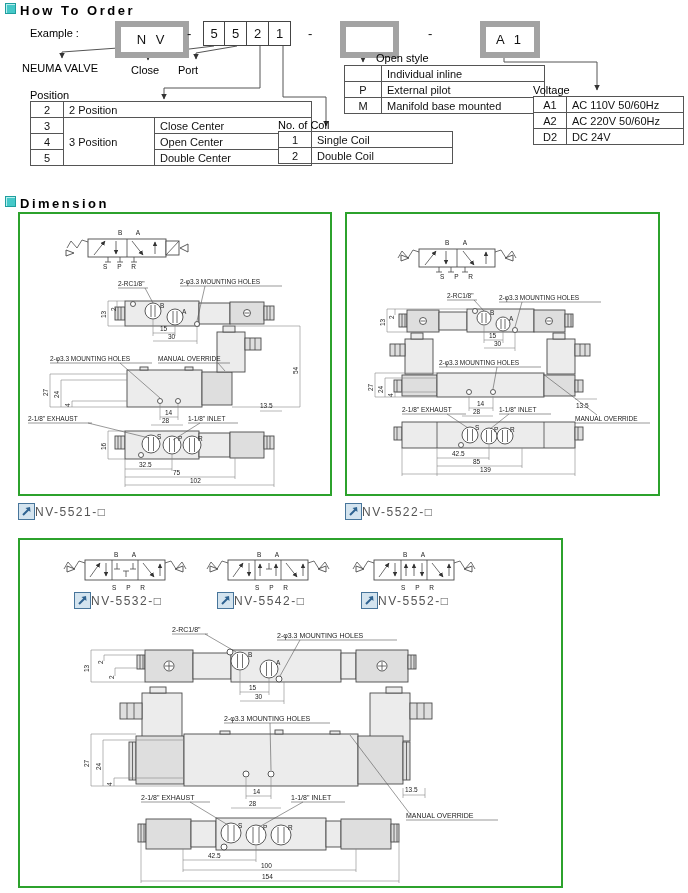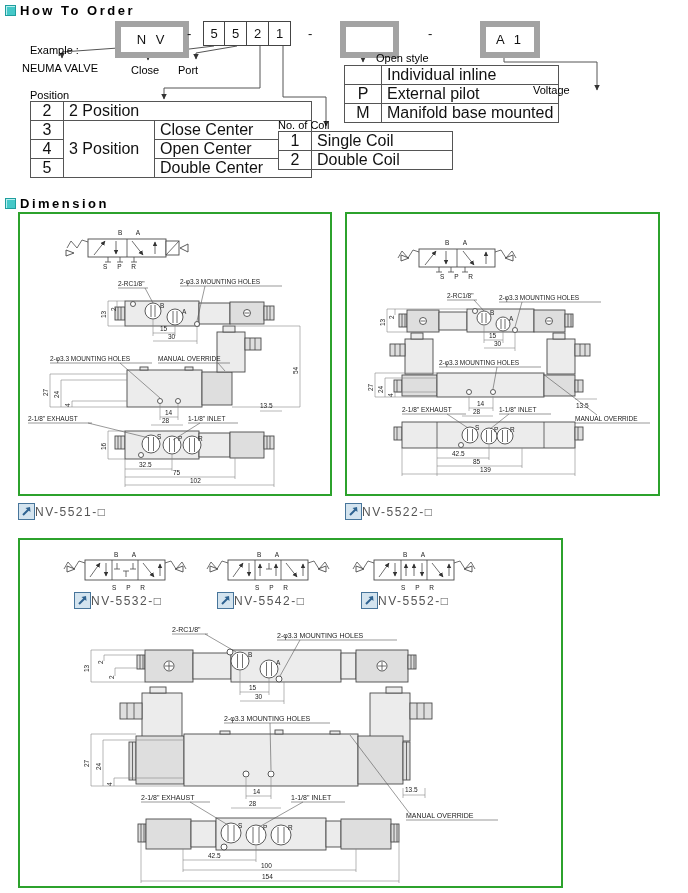--- a/index.html
+++ b/index.html
@@ -1,29 +1,29 @@
 <!DOCTYPE html>
 <html><head>
 <meta charset="utf-8">
 <style>
   html,body{margin:0;padding:0;background:#fff}
   body{font-family:"Liberation Sans",sans-serif}
   .page{position:relative;width:688px;height:893px;background:#fff;overflow:hidden}
   .abs{position:absolute}
-  .sec-hdr{position:absolute;display:flex;align-items:center;gap:4px}
+  .sec-hdr{position:absolute;display:flex;align-items:flex-start;gap:4px}
   .bullet{width:9px;height:9px;background:#45c8c8;border:1px solid #1f9e9e;box-shadow:inset 1px 1px 0 #b9efef;flex:0 0 auto}
   .sec-txt{font-size:13px;font-weight:bold;letter-spacing:2.5px;color:#000;white-space:nowrap}
   .code-box{position:absolute;border:6px solid #a3a3a3;background:#fff;display:flex;align-items:center;justify-content:center;font-size:13px;letter-spacing:3px;color:#111}
   .digit-cells{position:absolute;display:flex}
   .digit-cells .cell{width:22px;height:25px;box-sizing:border-box;border:1px solid #444;border-left:none;display:flex;align-items:center;justify-content:center;font-size:13px;background:#fff;color:#111}
   .digit-cells .cell:first-child{border-left:1px solid #444}
   .dash{position:absolute;font-size:13px;color:#111}
   .lbl{position:absolute;font-size:11px;color:#000;white-space:nowrap}
   .tbl{position:absolute;border-collapse:collapse}
-  .tbl td{border:1px solid #555;font-size:16px;padding:0 5px;height:15px;background:#fff;color:#111;white-space:nowrap}
+  .tbl td{border:1px solid #555;font-size:11px;padding:0 5px;height:15px;background:#fff;color:#111;white-space:nowrap}
   .tbl td.c{text-align:center;min-width:22px}
   .gbox{position:absolute;border:2px solid #2ca22c;background:#fff;box-sizing:border-box}
   .nv-row{position:absolute;display:flex;align-items:center;cursor:pointer}
   .nv-icon{width:15px;height:15px;background:#d4e4ef;border:1px solid #47759b;display:flex;align-items:center;justify-content:center;box-sizing:content-box}
   .nv-txt{font-size:12px;letter-spacing:1.5px;color:#555;white-space:nowrap}
   svg .w{fill:#fff;stroke:#4a4a4a;stroke-width:0.9}
   svg .b{fill:#ececec;stroke:#4a4a4a;stroke-width:0.9}
   svg .c{fill:#dedede;stroke:#4a4a4a;stroke-width:0.9}
   svg .ln{stroke:#4a4a4a;stroke-width:0.8;fill:none}
   svg .dim{stroke:#888;stroke-width:0.6;fill:none}
@@ -53,21 +53,21 @@
       <polyline class="olin" points="146,46 62,52 62,58" marker-end="url(#ah)"></polyline>
       <polyline class="olin" points="214,46 148,54 148,60" marker-end="url(#ah)"></polyline>
       <polyline class="olin" points="237,46 196,53 196,59" marker-end="url(#ah)"></polyline>
       <polyline class="olin" points="260,46 260,88 164,88 164,99" marker-end="url(#ah)"></polyline>
       <polyline class="olin" points="283,46 283,97 326,97 326,126" marker-end="url(#ah)"></polyline>
       <polyline class="olin" points="363,46 363,62" marker-end="url(#ah)"></polyline>
       <polyline class="olin" points="504,46 504,62 597,62 597,90" marker-end="url(#ah)"></polyline>
     </g>
   </svg>
 
-  <div class="lbl" style="left:30px;top:44px">Example :</div>
+  <div class="lbl" style="left:30px;top:27px">Example :</div>
   <div class="code-box" style="left:115px;top:21px;width:62px;height:25px">N V</div>
   <div class="dash" style="left:187px;top:26px">-</div>
   <div class="digit-cells" style="left:203px;top:21px">
     <div class="cell">5</div>
     <div class="cell">5</div>
     <div class="cell">2</div>
     <div class="cell">1</div>
   </div>
   <div class="dash" style="left:308px;top:26px">-</div>
   <div class="code-box" style="left:340px;top:21px;width:47px;height:25px"></div>
@@ -127,20 +127,36 @@
           <td>External pilot</td>
         </tr>
     <tr>
           <td class="c">M</td>
           <td>Manifold base mounted</td>
         </tr>
   </tbody>
     </table>
 
   <div class="lbl" style="left:533px;top:84px">Voltage</div>
+  <table class="tbl" style="left:533px;top:96px">
+    <tbody>
+        <tr>
+          <td class="c">A1</td>
+          <td style="width:106px">AC 110V 50/60Hz</td>
+        </tr>
+    <tr>
+          <td class="c">A2</td>
+          <td>AC 220V 50/60Hz</td>
+        </tr>
+    <tr>
+          <td class="c">D2</td>
+          <td>DC 24V</td>
+        </tr>
+  </tbody>
+    </table>
 
   <div class="sec-hdr" style="left:5px;top:196px">
     <span class="bullet"></span>
     <span class="sec-txt">Dimension</span>
   </div>
 
   <div class="gbox" style="left:18px;top:212px;width:314px;height:284px">
     <svg width="310" height="280" viewBox="0 0 310 280">
 
       <g>

